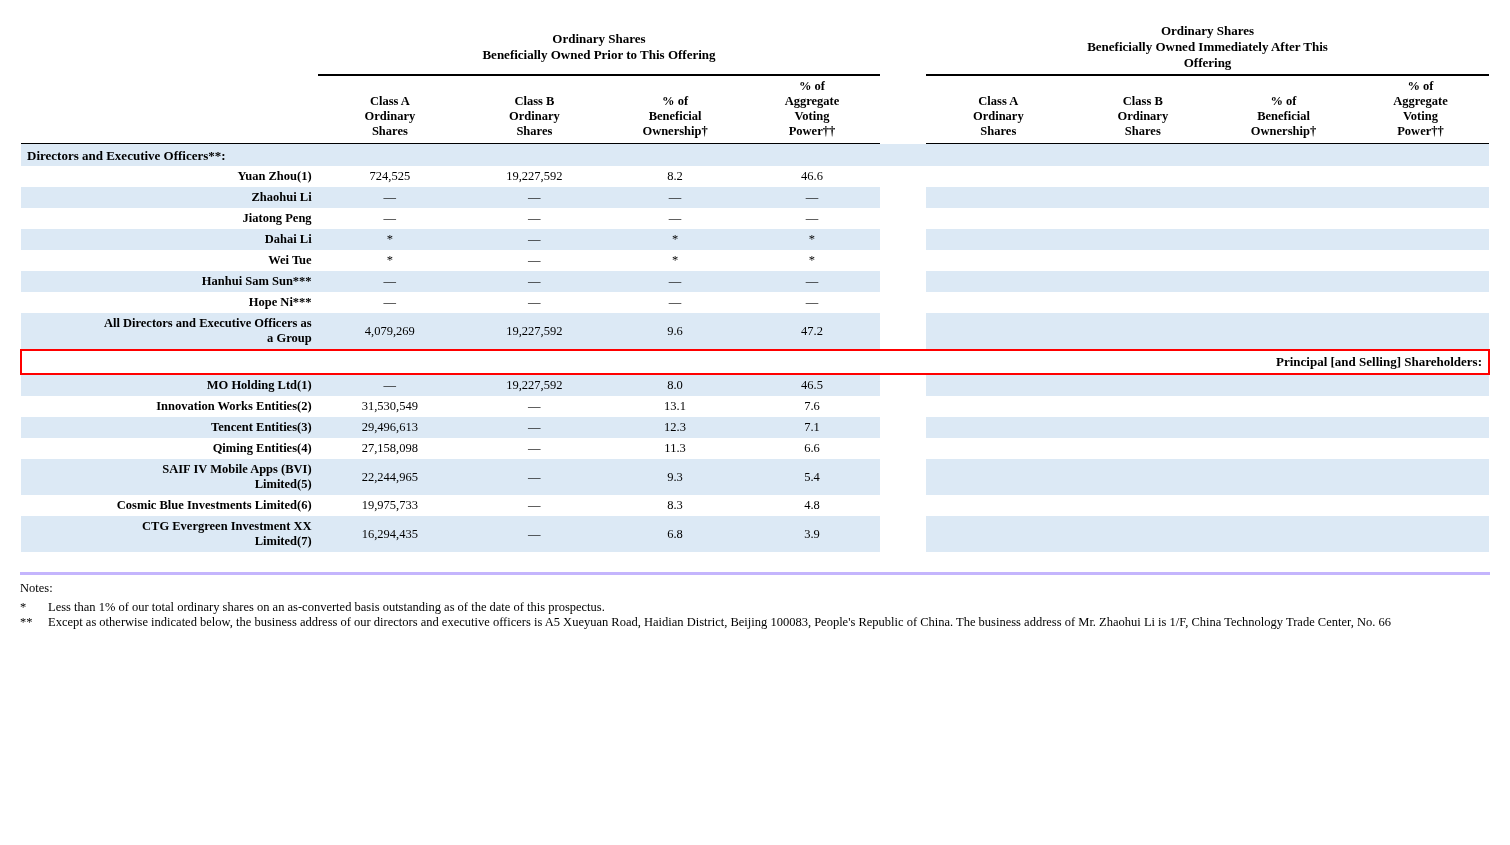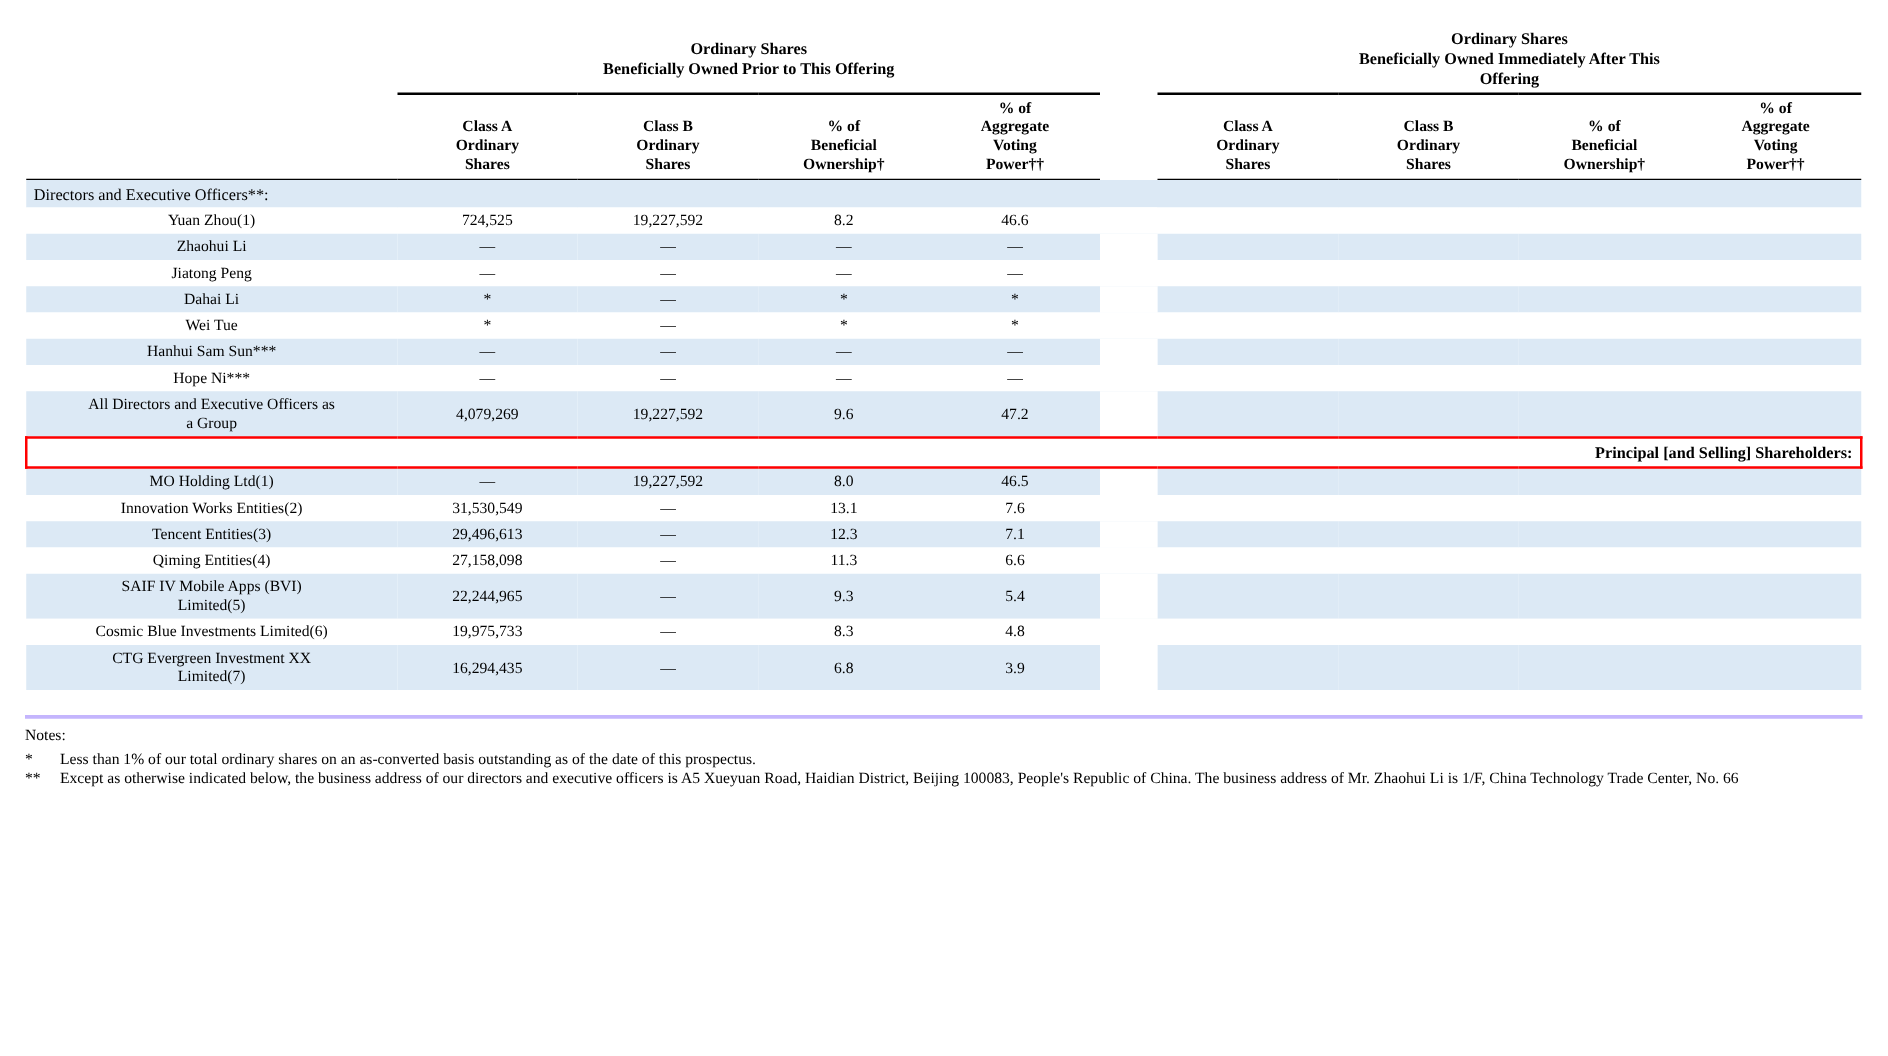--- a/index.html
+++ b/index.html
@@ -16,22 +16,22 @@
       width: 100%;
       border-collapse: collapse;
       table-layout: fixed;
     }
     th, td {
       padding: 3px 6px;
       vertical-align: middle;
       text-align: center;
     }
     td.name-col {
-      text-align: center;
-      font-weight: normal;
+      text-align: right;
+      font-weight: bold;
     }
     .header-group {
       border-bottom: 2px solid #000;
       font-weight: bold;
       text-align: center;
       font-size: 13px;
     }
     .col-header {
       font-weight: bold;
       font-size: 12.5px;
@@ -117,21 +117,21 @@
       <th class="col-header">% of<br>Aggregate<br>Voting<br>Power††</th>
       <th class="separator-col" style="border:none;"></th>
       <th class="col-header">Class A<br>Ordinary<br>Shares</th>
       <th class="col-header">Class B<br>Ordinary<br>Shares</th>
       <th class="col-header">% of<br>Beneficial<br>Ownership†</th>
       <th class="col-header">% of<br>Aggregate<br>Voting<br>Power††</th>
     </tr>
   </thead>
   <tbody id="table-body">
   <tr class="row-even section-header">
-        <td colspan="10" style="font-weight: normal; text-align: left; padding-top: 4px; padding-bottom: 2px;">Directors and Executive Officers**:</td>
+        <td colspan="10" style="font-weight: bold; text-align: left; padding-top: 4px; padding-bottom: 2px;">Directors and Executive Officers**:</td>
       </tr>
       <tr class="row-odd data-row">
         <td class="name-col">Yuan Zhou(1)</td>
         <td>724,525</td>
         <td>19,227,592</td>
         <td>8.2</td>
         <td>46.6</td>
         <td class="separator-col"></td>
         <td></td>
         <td></td>

